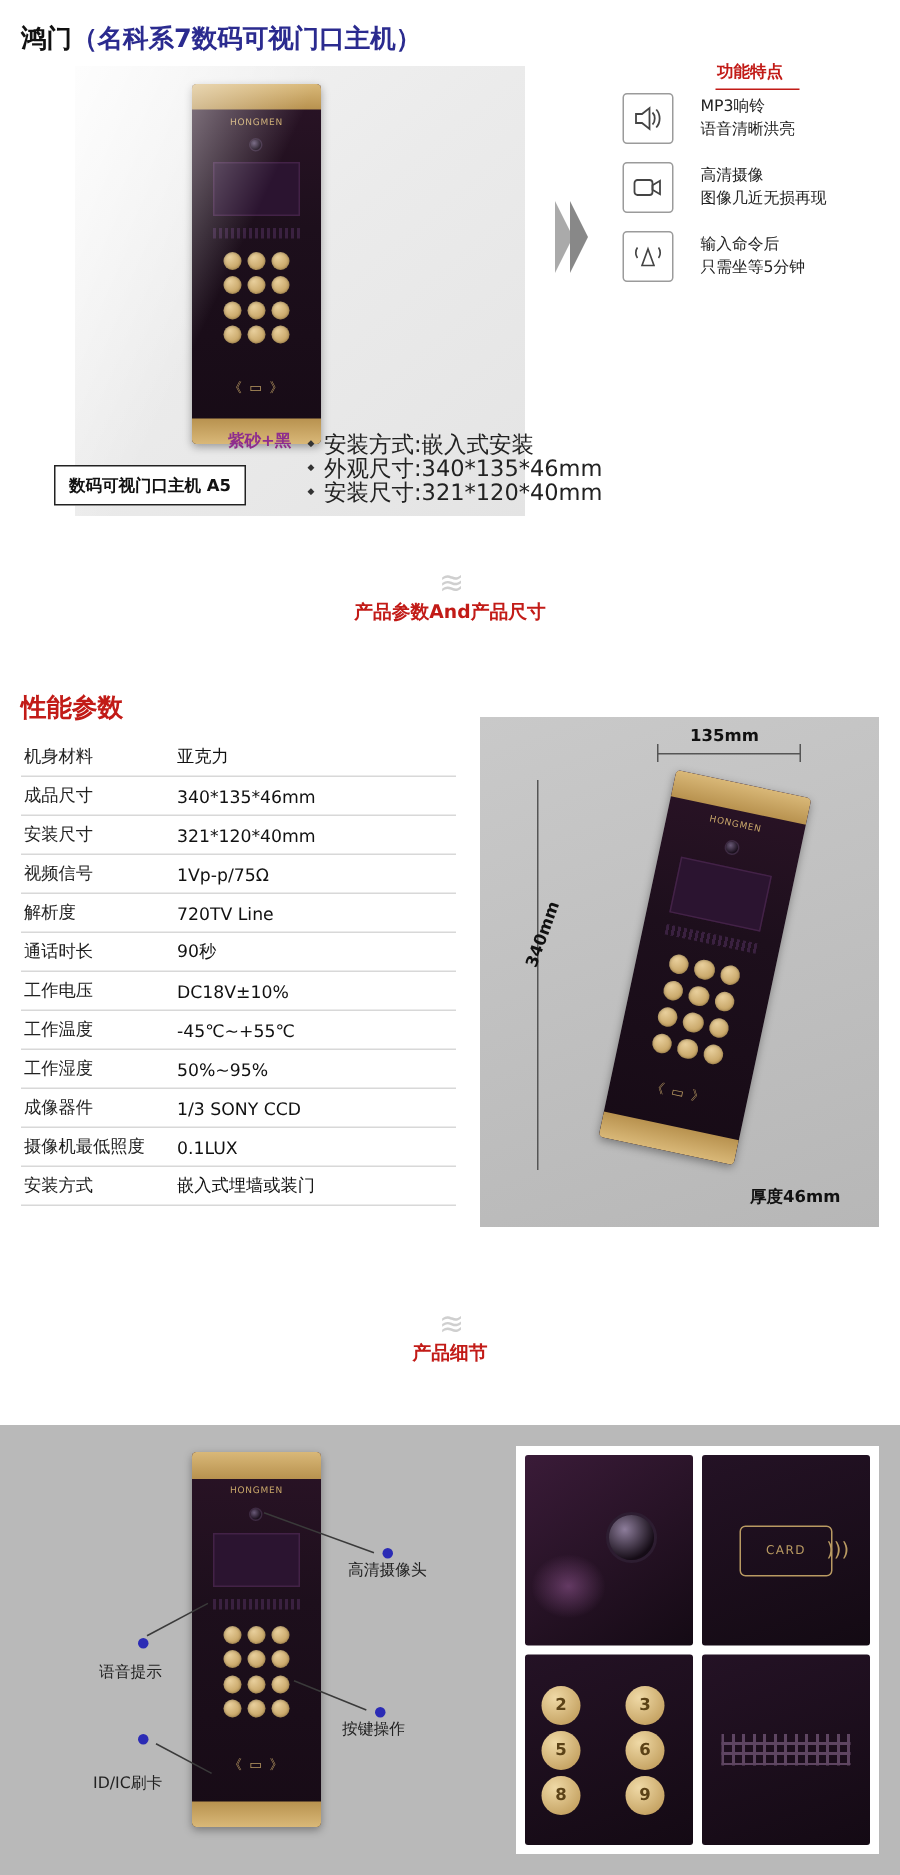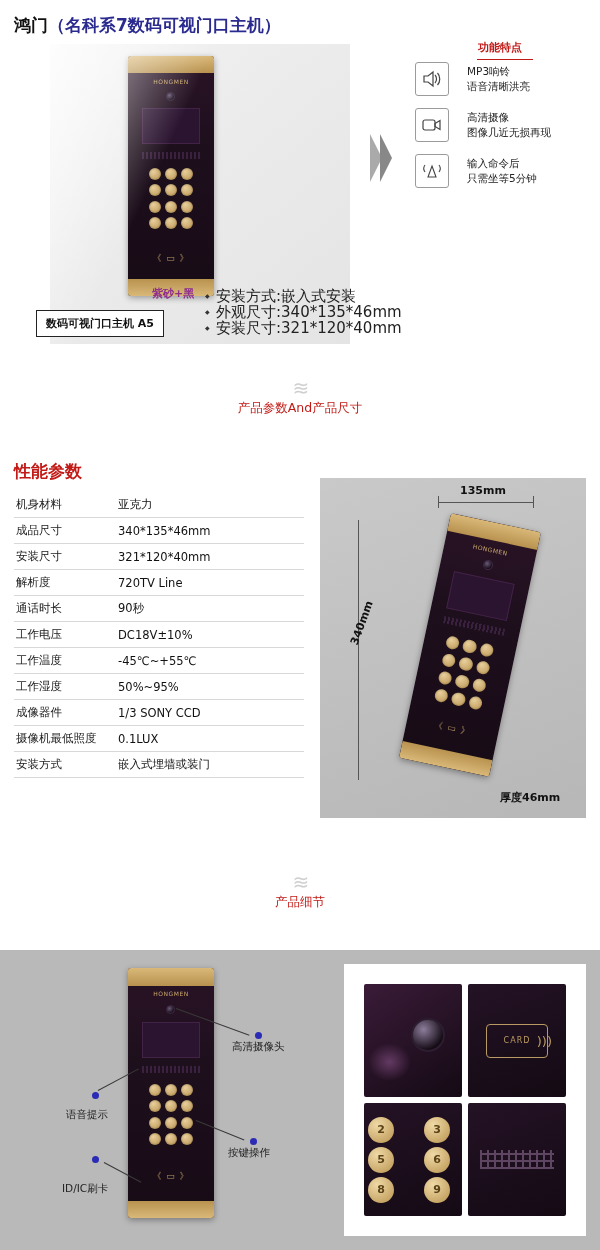--- a/index.html
+++ b/index.html
@@ -75,21 +75,21 @@
   .feat-ico {
     width:34px; height:34px; border:1px solid #9b9b9b; border-radius:3px;
     display:flex; align-items:center; justify-content:center; flex:0 0 34px;
     color:#444;
   }
   .feat-txt { margin-left:18px; font-size:10.5px; color:#222; line-height:15px; }
 
   
   .divider { position:absolute; left:0; width:600px; text-align:center; }
   .chev { color:#cfcfcf; font-size:20px; letter-spacing:-2px; line-height:12px; }
-  .div-label { font-size:12.5px; font-weight:normal; color:#c21b17; margin-top:6px; }
+  .div-label { font-size:12.5px; font-weight:bold; color:#c21b17; margin-top:6px; }
 
   
   .spec-wrap { position:absolute; left:0; top:440px; width:600px; height:420px; }
   .spec-h { position:absolute; left:14px; top:20px; font-size:17px; color:#c21b17; font-weight:bold; }
   table.spec { position:absolute; left:14px; top:52px; width:290px; border-collapse:collapse; }
   table.spec td { font-size:11.5px; color:#111; padding:5px 2px; border-bottom:1px solid #d8d8d8; }
   table.spec td.k { width:92px; color:#222; }
   table.spec td.v { color:#111; padding-left:12px; }
 
   .dim-photo { position:absolute; left:320px; top:38px; width:266px; height:340px;
@@ -99,21 +99,21 @@
 
   
   .detail-wrap { position:absolute; left:0; top:950px; width:600px; height:300px;
                  background:#b9b9b9; }
   .detail-left { position:absolute; left:0; top:0; width:340px; height:300px; }
   .callout { position:absolute; font-size:10.5px; color:#222; }
   .dot { position:absolute; width:7px; height:7px; border-radius:50%; background:#2b2bb5; }
   .lead { position:absolute; height:1px; background:#3a3a3a; transform-origin:left center; }
 
   .detail-right { position:absolute; left:344px; top:14px; width:242px; height:272px;
-                  background:#fff; padding:20px; }
+                  background:#fff; padding:6px; }
   .grid4 { display:grid; grid-template-columns:1fr 1fr; grid-template-rows:1fr 1fr; gap:6px; width:100%; height:100%; }
   .cell { background:#1c0f1b; position:relative; overflow:hidden; border-radius:2px; }
   .cell.cam { background: linear-gradient(145deg,#3a1b38,#140a14); }
   .cell.card { background: linear-gradient(160deg,#241225,#130a13); }
   .cell.keys { background: linear-gradient(160deg,#241225,#140a14); }
   .cell.mic { background: linear-gradient(160deg,#241225,#140a14); }
   .cell .lens-big { position:absolute; left:48%; top:30%; width:34px; height:34px; border-radius:50%;
                     background: radial-gradient(circle at 35% 32%, #8d7d9b, #150c16 72%); border:2px solid #2d1d31; }
   .cell .glow { position:absolute; left:4%; top:52%; width:44%; height:34%;
                 background: radial-gradient(ellipse at center, rgba(150,90,150,.55), rgba(0,0,0,0) 70%); }
@@ -246,20 +246,24 @@
         </tr>
     <tr>
           <td class="k">成品尺寸</td>
           <td class="v">340*135*46mm</td>
         </tr>
     <tr>
           <td class="k">安装尺寸</td>
           <td class="v">321*120*40mm</td>
         </tr>
     <tr>
+          <td class="k">视频信号</td>
+          <td class="v">1Vp-p/75Ω</td>
+        </tr>
+    <tr>
           <td class="k">解析度</td>
           <td class="v">720TV Line</td>
         </tr>
     <tr>
           <td class="k">通话时长</td>
           <td class="v">90秒</td>
         </tr>
     <tr>
           <td class="k">工作电压</td>
           <td class="v">DC18V±10%</td>

